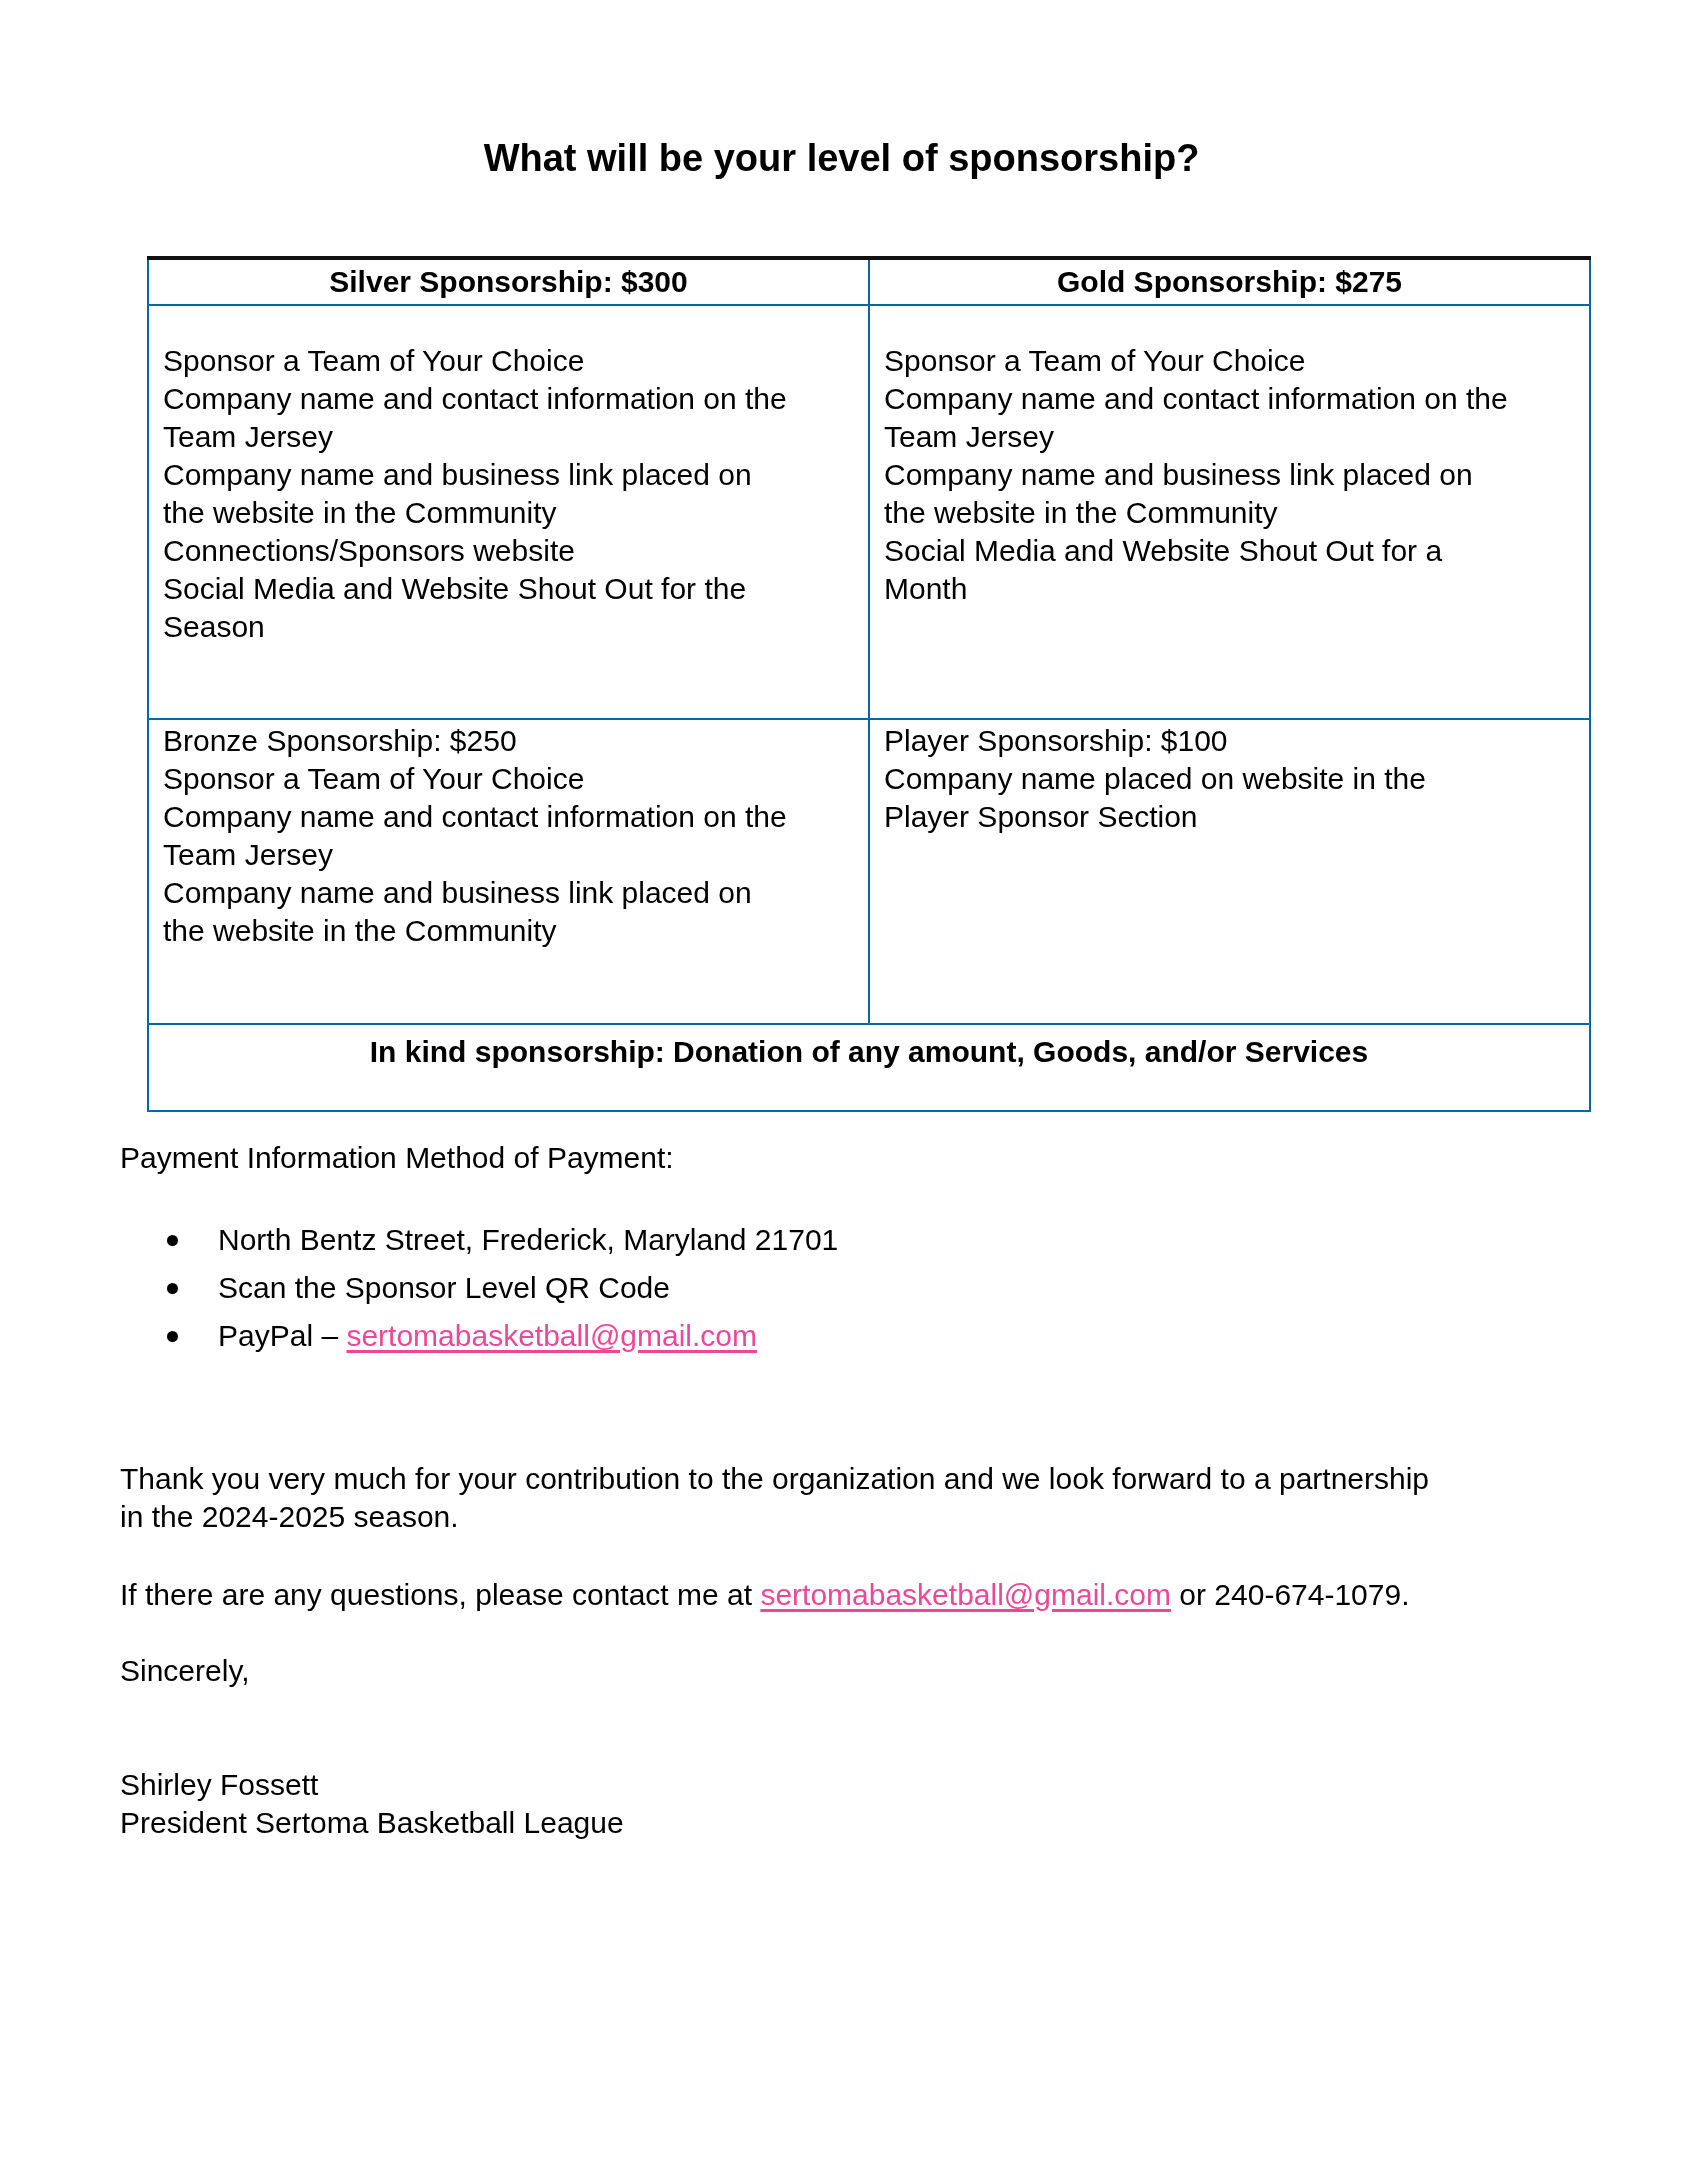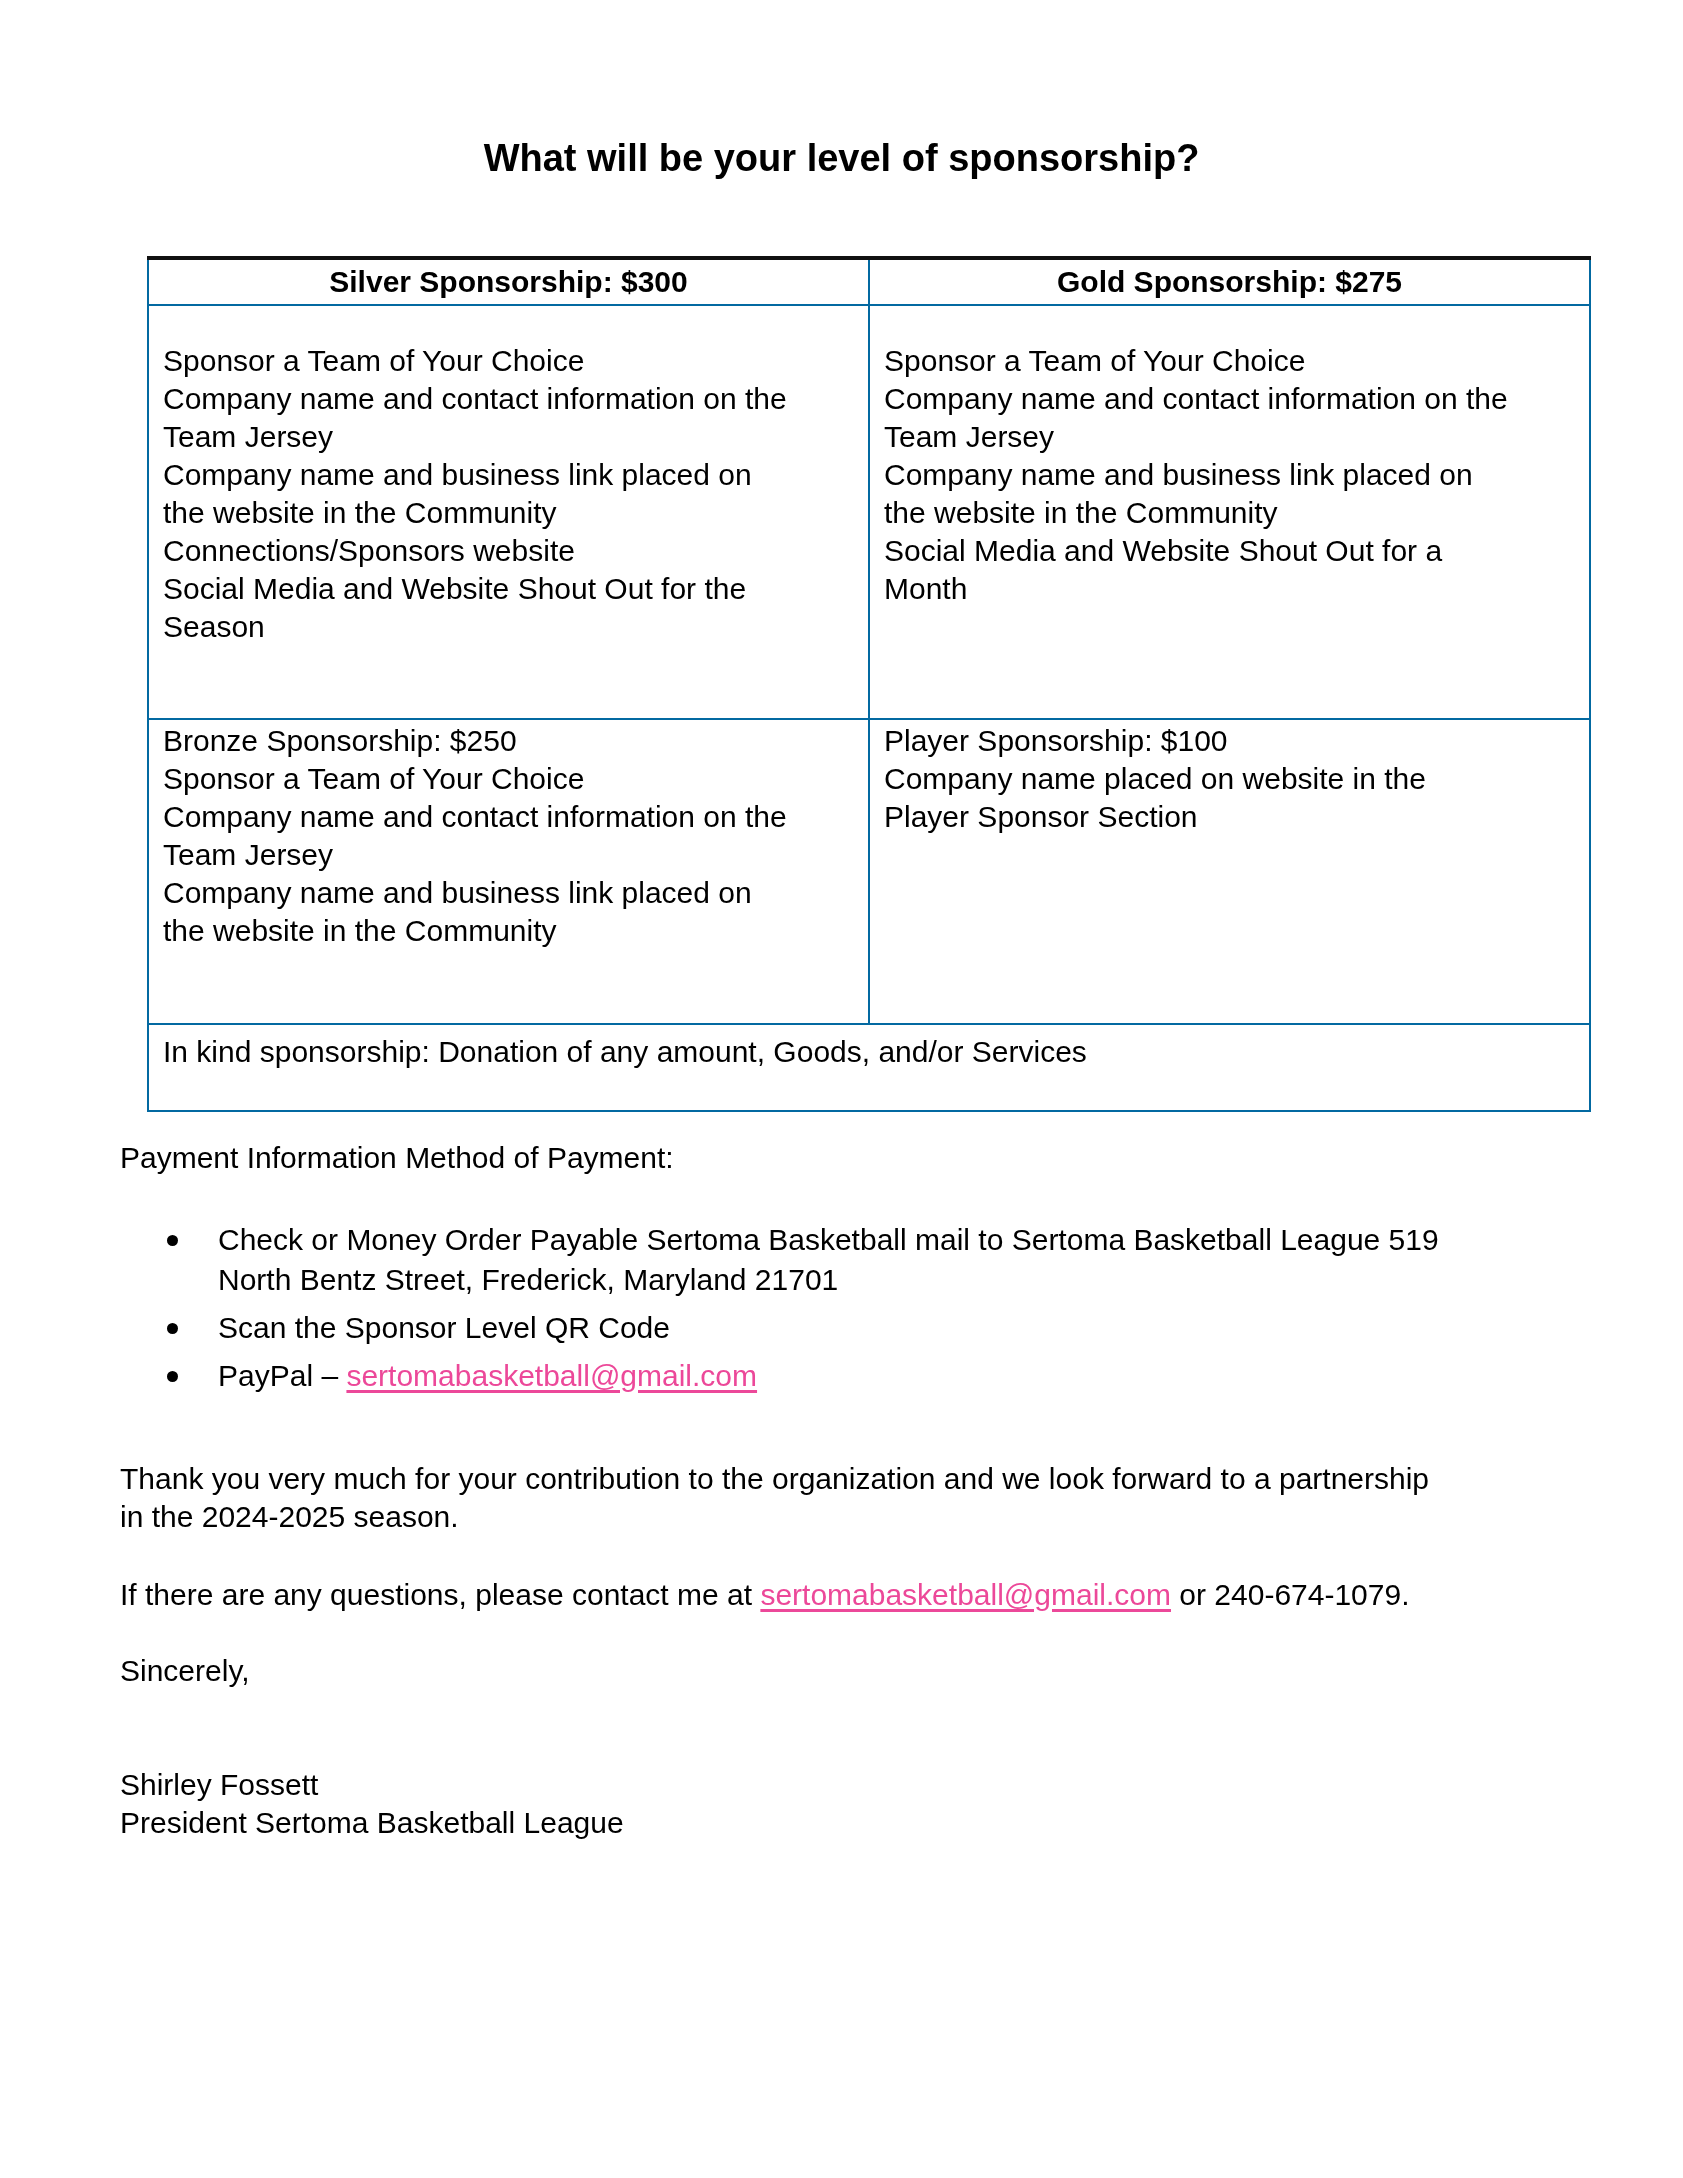--- a/index.html
+++ b/index.html
@@ -60,22 +60,22 @@
       padding-top: 2px !important;
     }
     .row2-cell .cell-header {
       font-weight: normal;
       display: block;
     }
     .line {
       display: block;
     }
     .inkind-cell {
-      text-align: left;
-      font-weight: normal;
+      text-align: center;
+      font-weight: bold;
       height: 77px;
       padding-top: 8px !important;
       vertical-align: top;
     }
     .body-text {
       position: absolute;
       left: 120px;
       font-size: 30px;
       line-height: 38px;
       margin: 0;
@@ -167,21 +167,20 @@
     <td class="inkind-cell" colspan="2">In kind sponsorship: Donation of any amount, Goods, and/or Services</td>
   </tr>
 </tbody>
   </table>
 
 <p class="body-text payment-heading">Payment Information Method of Payment:</p>
 
 <ul class="payment-list">
   <li>
     <span class="bullet"></span>
-    <span class="line">Check or Money Order Payable Sertoma Basketball mail to Sertoma Basketball League 519</span>
     <span class="line">North Bentz Street, Frederick, Maryland 21701</span>
   </li>
   <li>
     <span class="bullet"></span>
     <span>Scan the Sponsor Level QR Code</span>
   </li>
   <li>
     <span class="bullet"></span>
     <span style="white-space: pre;">PayPal – </span><a class="mail-link" href="sertomabasketball@gmail.com">sertomabasketball@gmail.com</a>
   </li>

